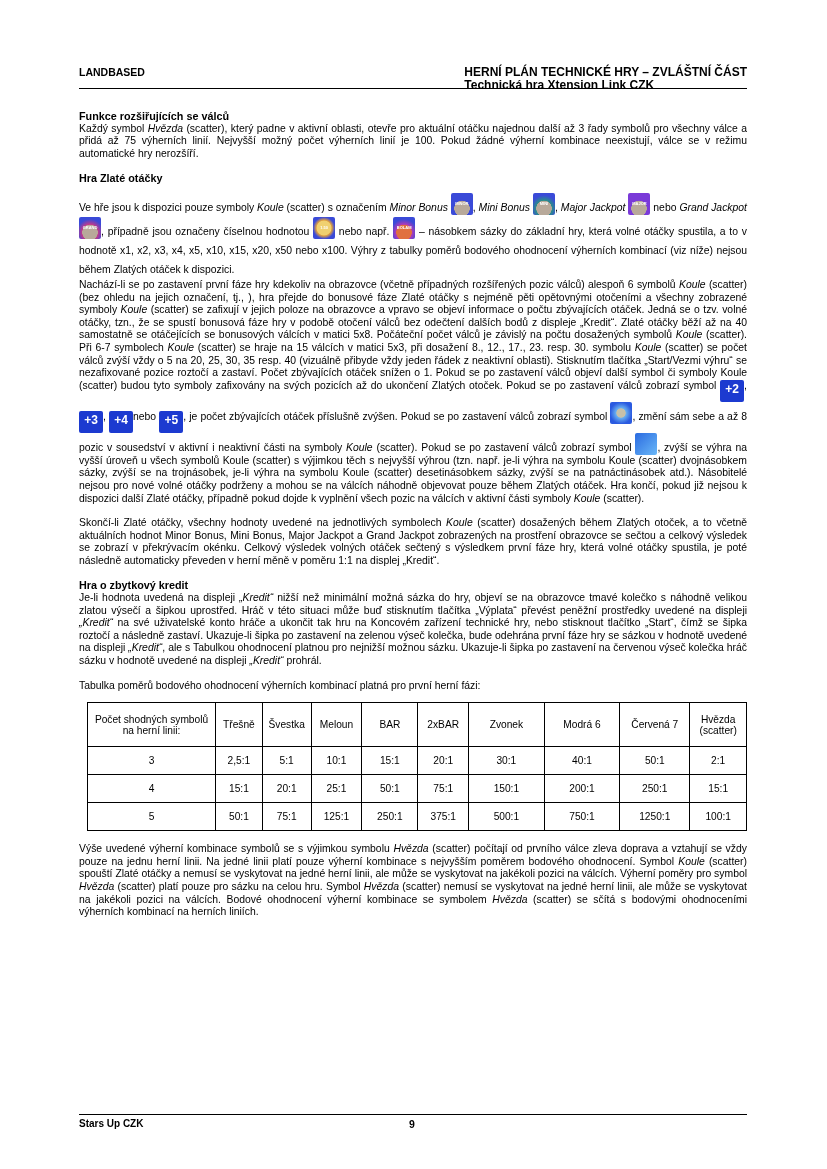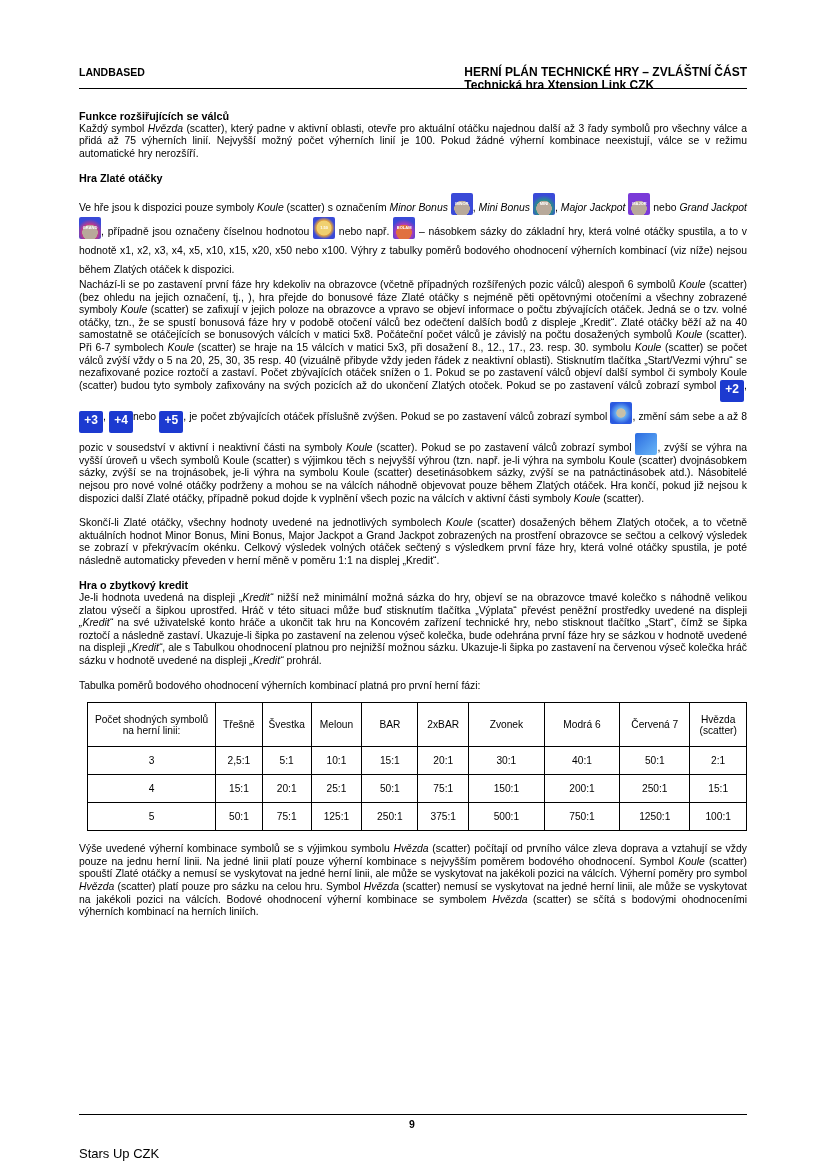--- a/index.html
+++ b/index.html
@@ -19,21 +19,21 @@
   .s-value { background:radial-gradient(circle at 50% 50%, #f0d070 0 45%, #e0a040 50%, #3a4ad8 70%); }
   .s-bolam { background:radial-gradient(circle at 50% 70%, #e07040 0 40%, #b03ab8 42%, #3a4ad8 70%); }
   .s-spin { background:#1c3ad0; color:#fff; font-weight:bold; font-size:12px; text-align:center; line-height:18px; width:24px; height:22px; }
   .s-sun { background:radial-gradient(circle at 50% 50%, #c8c0a8 0 28%, #6ab0f0 32%, #2a5ae0 70%); }
   .s-up { background:linear-gradient(135deg,#2a6ae0,#6ab8f8); }
   .s-lbl { position:absolute; top:1px; left:0; right:0; font-size:4px; color:#fff; text-align:center; font-weight:bold; }
   table.pay { border-collapse:collapse; margin:10px 0 0 8px; font-size:10.2px; }
   table.pay th, table.pay td { border:1px solid #000; text-align:center; padding:8px 4px; line-height:11px; font-weight:normal; }
   table.pay th { height:27px; }
   .ftr-line { position:absolute; left:79px; right:80px; top:1114px; border-top:1px solid #000; }
-  .ftr-left { position:absolute; left:79px; top:1118px; font-size:13px; font-weight:normal;margin-top:28px; }
+  .ftr-left { position:absolute; left:79px; top:1118px; font-size:10px; font-weight:bold; }
   .ftr-page { position:absolute; left:409px; top:1118px; font-size:10.5px; font-weight:bold; }
 </style>
 </head>
 <body>
 
 <div class="hdr-left">LANDBASED</div>
 <div class="hdr-right">
   <div>HERNÍ PLÁN TECHNICKÉ HRY – ZVLÁŠTNÍ ČÁST</div>
   <div>Technická hra Xtension Link CZK</div>
 </div>

